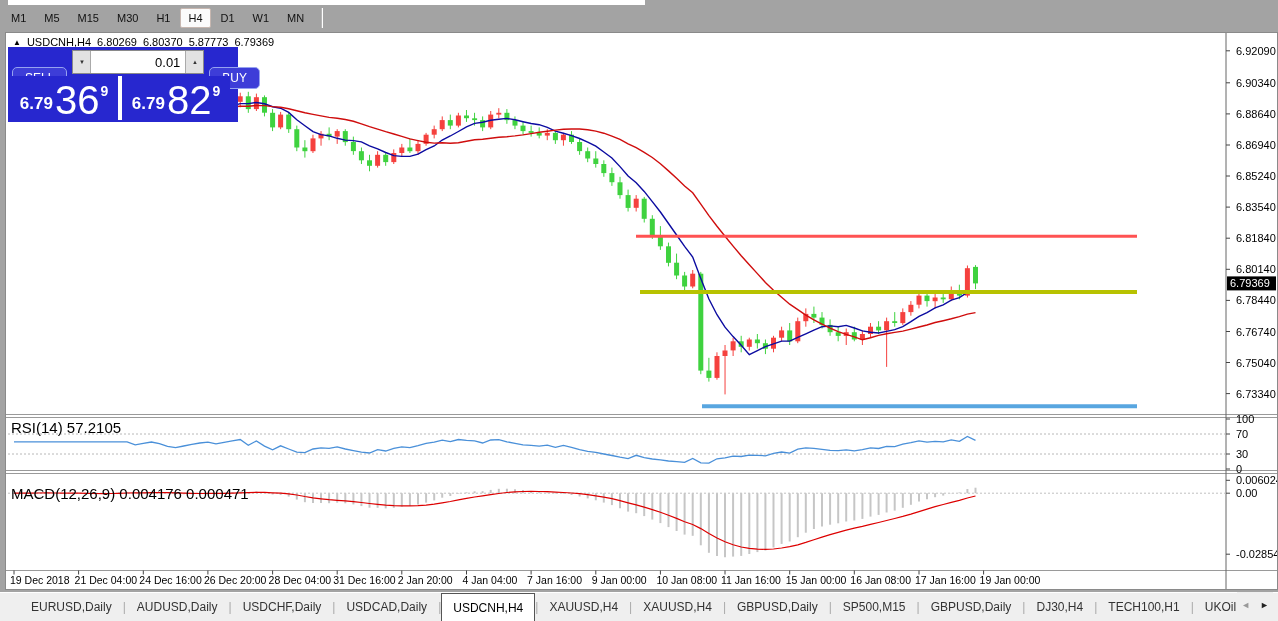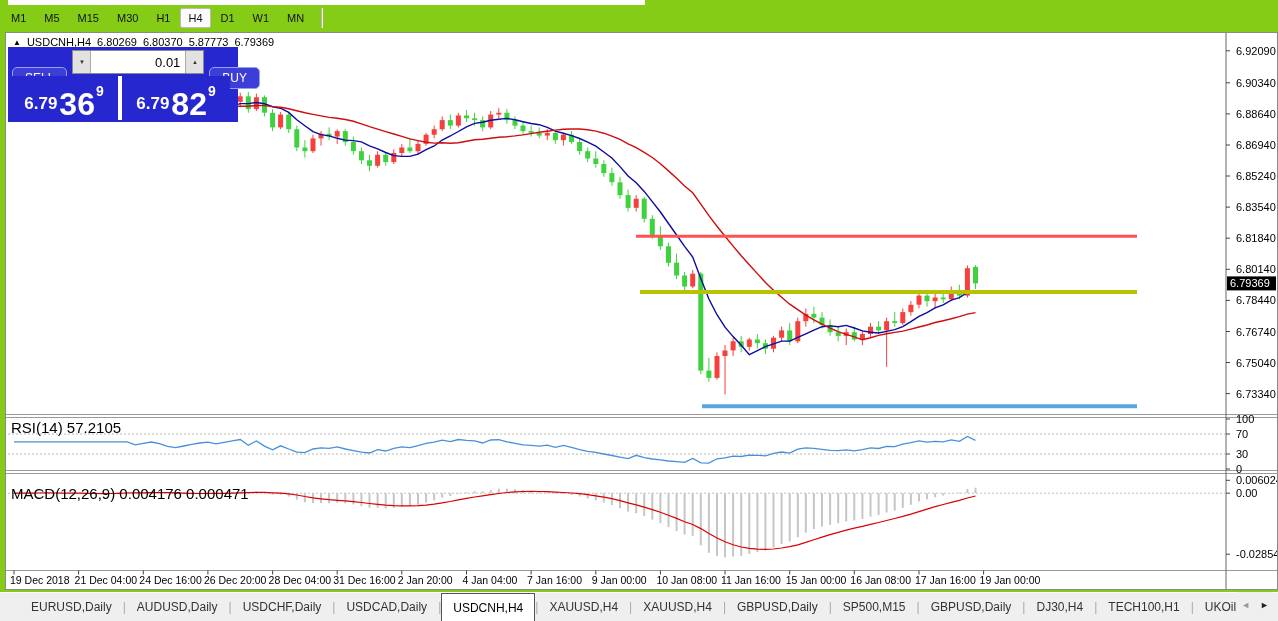--- a/index.html
+++ b/index.html
@@ -1,16 +1,16 @@
 <!DOCTYPE html>
 <html><head>
 <meta charset="utf-8">
 <style>
   html,body{margin:0;padding:0;background:#d8d8d8;font-family:"Liberation Sans",sans-serif;}
-  .screen{position:relative;width:1278px;height:621px;background:#84cc16;overflow:hidden;}
+  .screen{position:relative;width:1278px;height:621px;background:#a3a3a3;overflow:hidden;}
   .menustrip{position:absolute;left:8px;top:0;width:637px;height:5px;background:#ffffff;}
   .toolbar{position:absolute;left:0;top:5px;width:100%;height:25px;display:flex;align-items:center;padding-left:2px;}
   .tf-btn{font-family:inherit;font-size:11px;color:#111;background:transparent;border:1px solid transparent;padding:3px 7px;margin:0 1px;cursor:default;}
   .tf-btn.active{background:#fbfbfb;border:1px solid #c7b7b0;border-radius:2px;}
   .tb-divider{width:1px;height:20px;background:#b5b5b5;border-right:1px solid #fff;margin:0 8px;}
   .chart-window{position:absolute;left:5px;top:32px;width:1271px;height:556px;background:#fff;border:1px solid #8a8a8a;}
   #chart-svg{position:absolute;left:0;top:0;}
   #chart-svg text{font-family:"Liberation Sans",sans-serif;}
   .chart-title{position:absolute;left:7px;top:3px;font-size:11px;color:#000;display:flex;gap:6px;align-items:center;z-index:3;}
   .chart-title .tri{font-size:8px;}
@@ -20,21 +20,21 @@
   .tp-btn{font-family:inherit;flex:0 0 auto;background:#3d3dd8;color:#fff;border:1px solid #96a2f0;border-radius:5px;font-size:12px;height:22px;padding:0 12px;cursor:pointer;margin-top:32px;}
   .tp-spin{display:flex;align-items:stretch;height:22px;background:#fff;border:1px solid #8a8a8a;flex:1 1 auto;}
   .tp-spin button{font-family:inherit;width:18px;background:#e2e2e2;border:none;font-size:6px;color:#333;cursor:pointer;padding:0;}
   .tp-spin button.dn{border-right:1px solid #aaa;}
   .tp-spin button.up{border-left:1px solid #aaa;}
   .tp-spin input{flex:1;border:none;outline:none;font-family:inherit;font-size:13px;text-align:right;padding-right:5px;width:60px;margin-left:27px;}
   .tp-row2{display:flex;margin-top:1px;}
   .tp-price{width:108px;height:42px;background:#2727cf;color:#fff;display:flex;align-items:flex-end;justify-content:center;padding-bottom:2px;cursor:pointer;}
   .tp-gap{width:4px;background:#fff;}
   .tp-small{font-size:17px;font-weight:bold;margin:0 2px 4px 0;}
-  .tp-big{font-size:32px;font-weight:bold;line-height:0.88;}
+  .tp-big{font-size:40px;font-weight:normal;line-height:0.88;}
   .tp-sup{font-size:14px;font-weight:bold;margin:0 0 19px 1px;}
   .tabbar{position:absolute;left:0;top:592px;width:1278px;height:29px;background:#efefef;border-top:1px solid #ffffff;display:flex;align-items:stretch;padding-left:20px;font-size:12px;color:#333;box-sizing:border-box;}
   .tab{display:flex;align-items:center;padding:0 11px;white-space:nowrap;cursor:pointer;}
   .tab.active{background:#fff;border:1px solid #555;border-bottom:none;color:#000;}
   .tab-sep{display:flex;align-items:center;color:#aaa;cursor:default;}
   .tab-arrows{position:absolute;right:5px;top:592px;height:26px;display:flex;align-items:center;gap:10px;font-size:9px;background:#efefef;padding:0 4px;}
   .tab-arrows .left{color:#999;cursor:pointer;}
   .tab-arrows .right{color:#222;cursor:pointer;}
 </style>
 </head>

